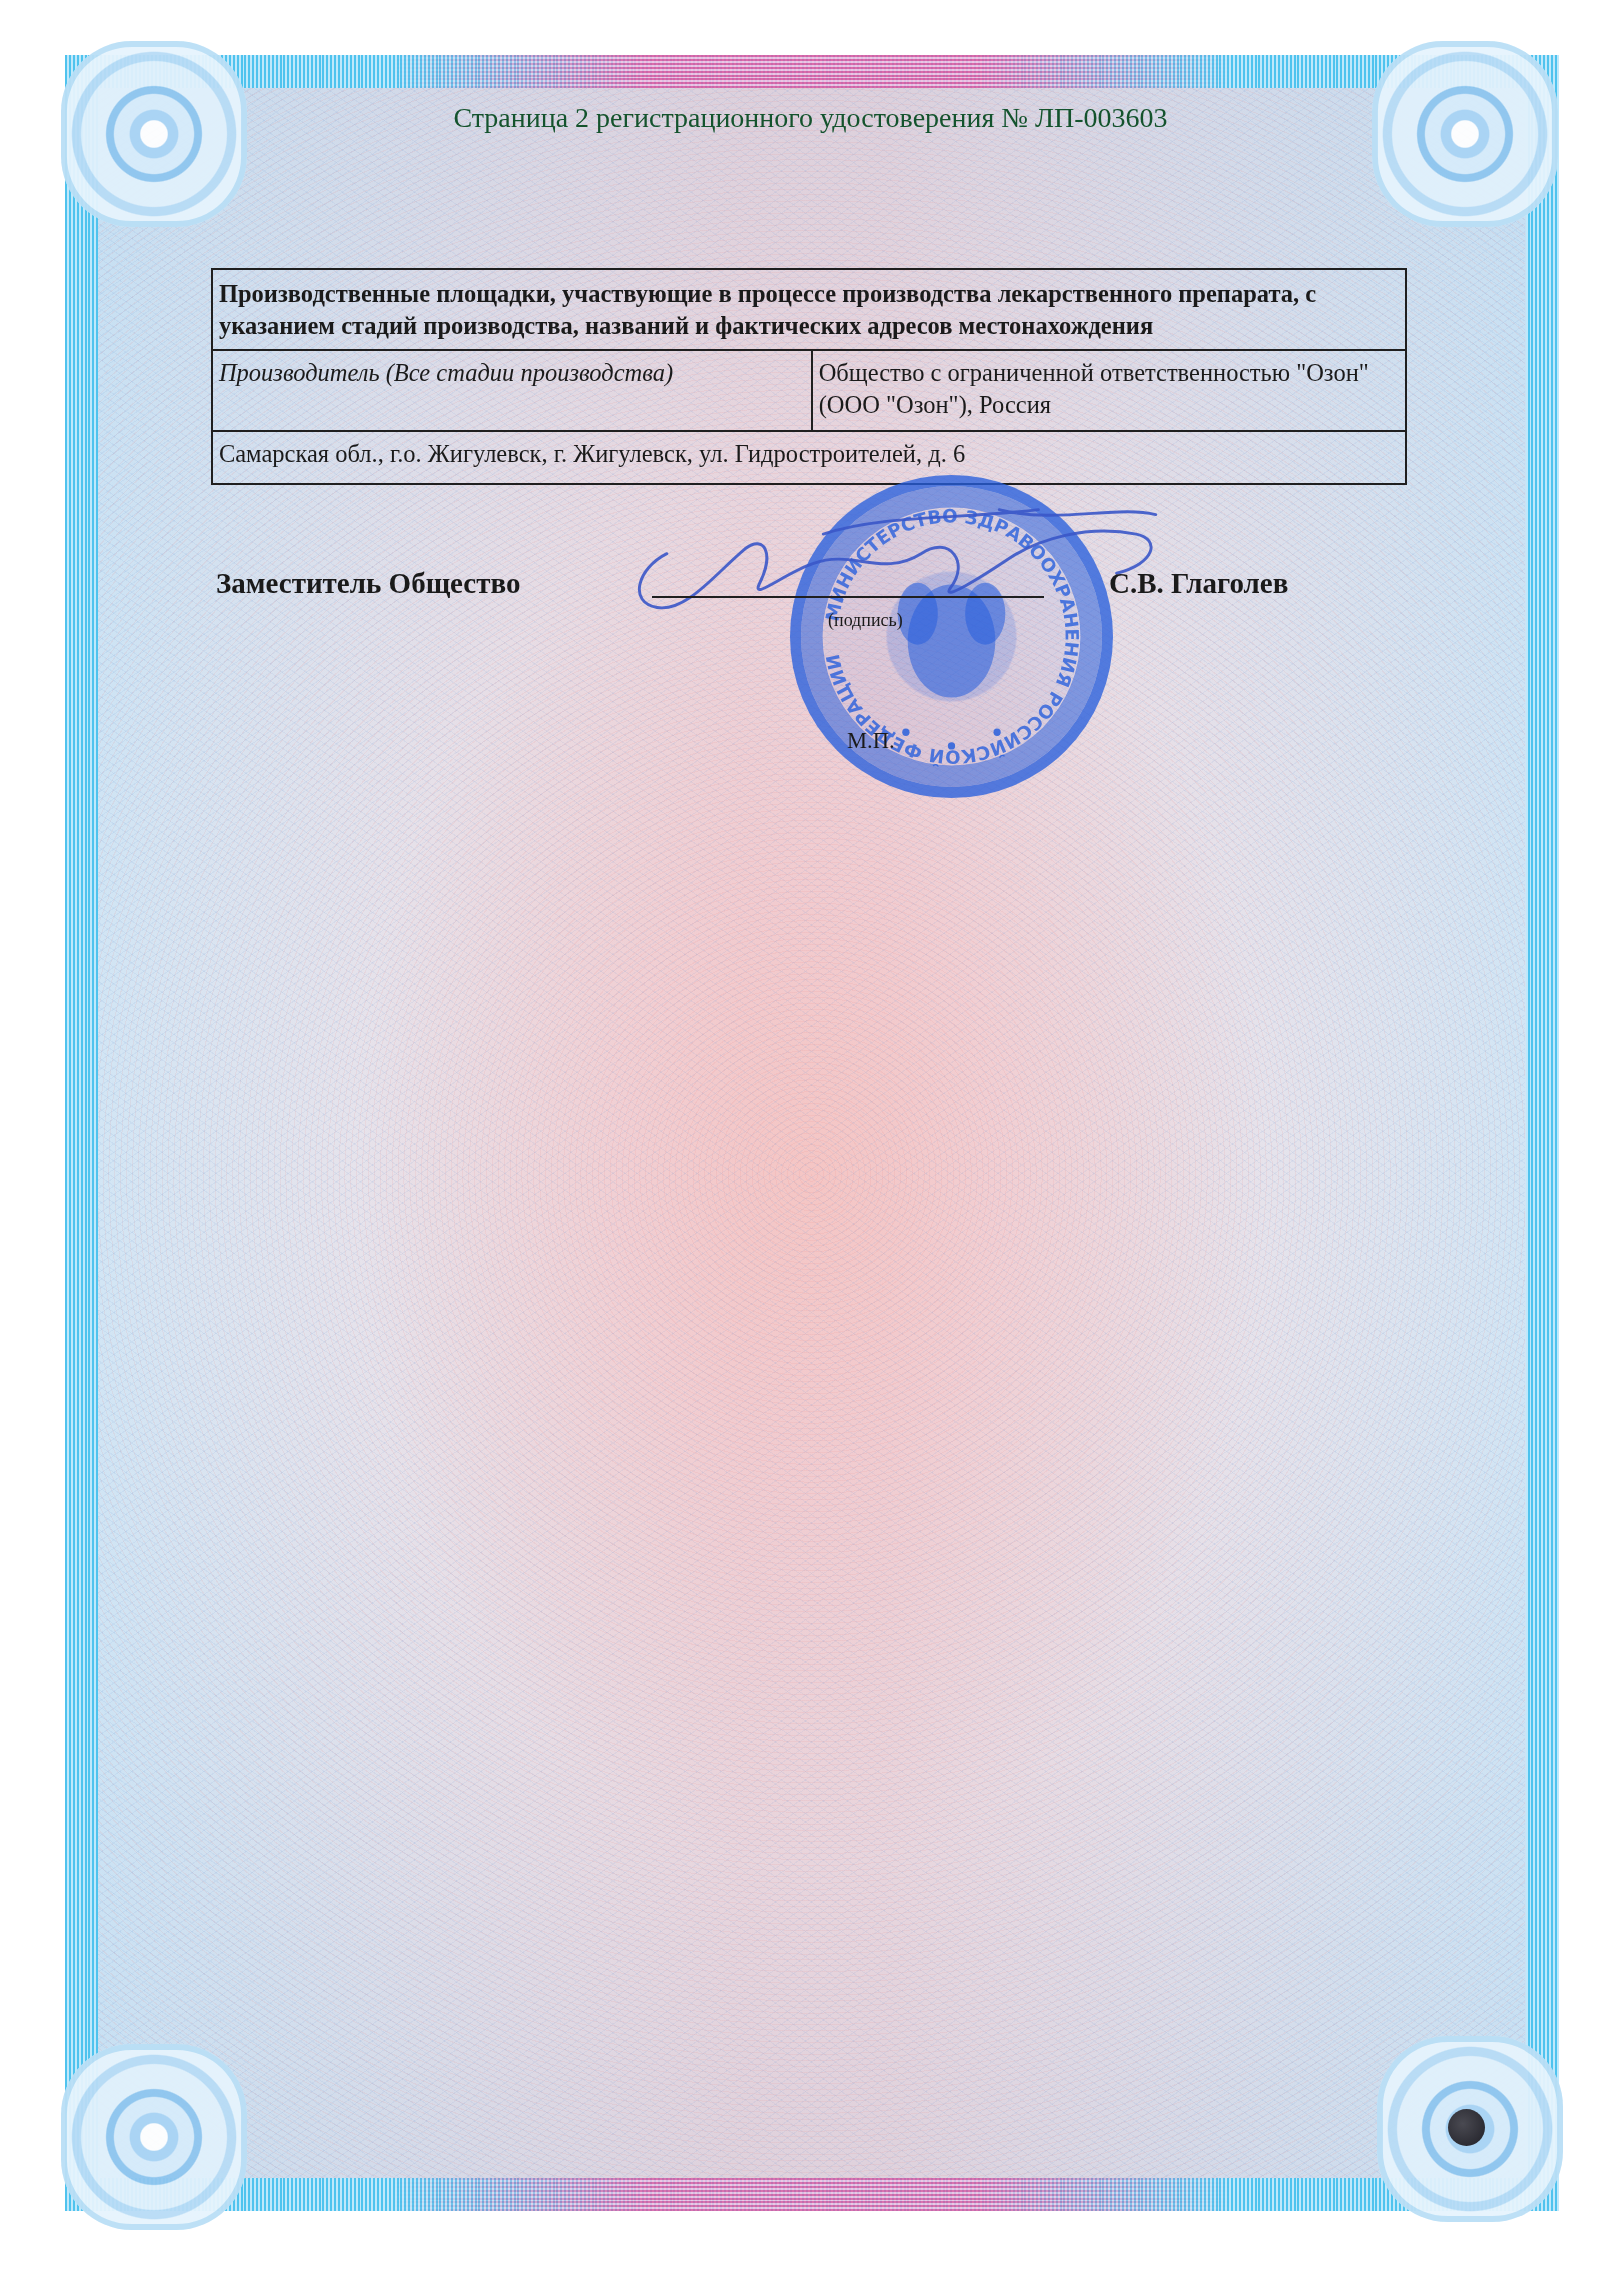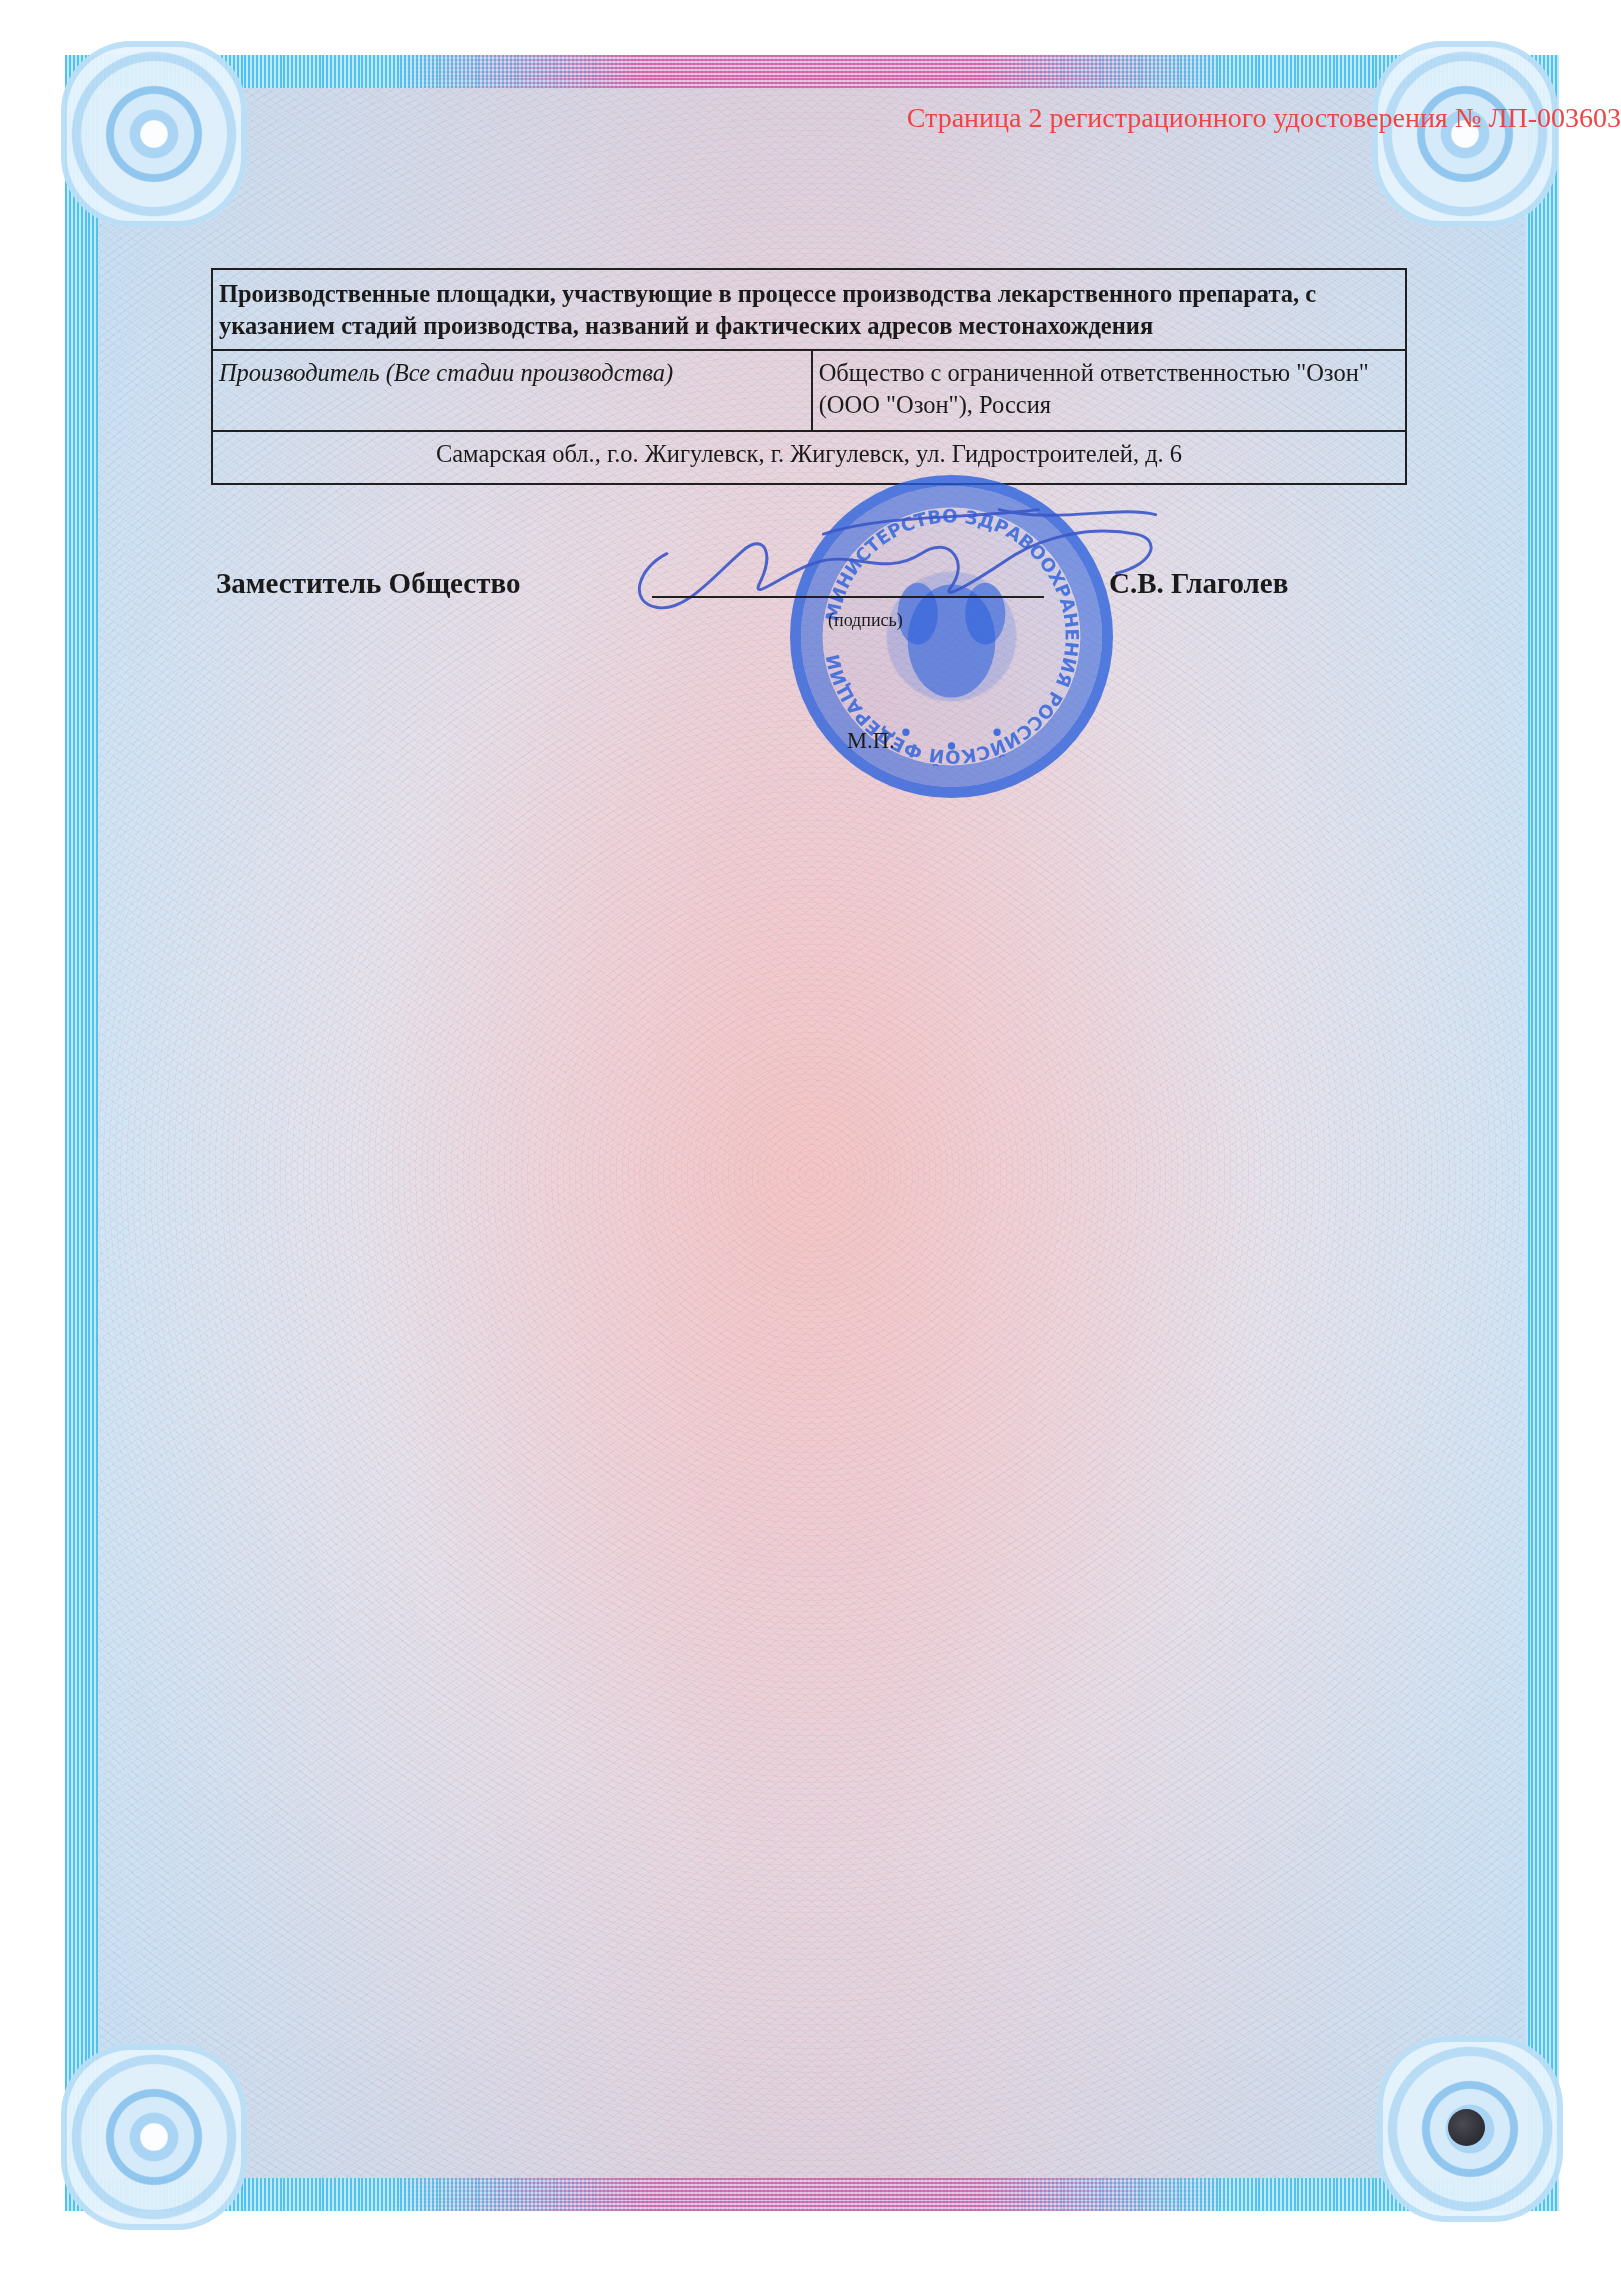--- a/index.html
+++ b/index.html
@@ -53,34 +53,34 @@
   .rosette.tr { left:1372px; top:41px; }
   .rosette.bl { left:61px; top:2044px; }
   .rosette.br { left:1377px; top:2036px; }
   .hole {
     position:absolute; left:1448px; top:2109px; width:37px; height:37px; border-radius:50%;
     background:radial-gradient(circle at 40% 40%, #4a4a52, #1f1f26);
   }
 
   .page-title {
     position:absolute; left:0; width:1621px; top:102px;
-    text-align:right; font-size:28px; color:#ef4444;
+    text-align:center; font-size:28px; color:#14532d;
   }
 
   table.sites {
     position:absolute; left:211px; top:268px; width:1196px;
     border-collapse:collapse; font-size:24.5px; line-height:1.3;
   }
   table.sites td {
     border:2px solid #1f1f1f; padding:5.9px 5.9px 5.9px 5.9px; vertical-align:top;
   }
   .sites .head-cell { font-weight:bold; padding-top:7.8px; padding-bottom:8px; }
   .sites .role-cell { font-style:italic; width:586px; }
   .sites .row2 td { height:67px; }
-  .sites .row3 td { height:39px;text-align:center; }
+  .sites .row3 td { height:39px; }
 
   .sig-title {
     position:absolute; left:216px; top:567px; font-size:29px; font-weight:bold;
   }
   .sig-line {
     position:absolute; left:652px; top:596px; width:392px; height:0;
     border-top:2px solid #1f1f1f;
   }
   .sig-caption {
     position:absolute; left:828px; top:610px; font-size:18px;

